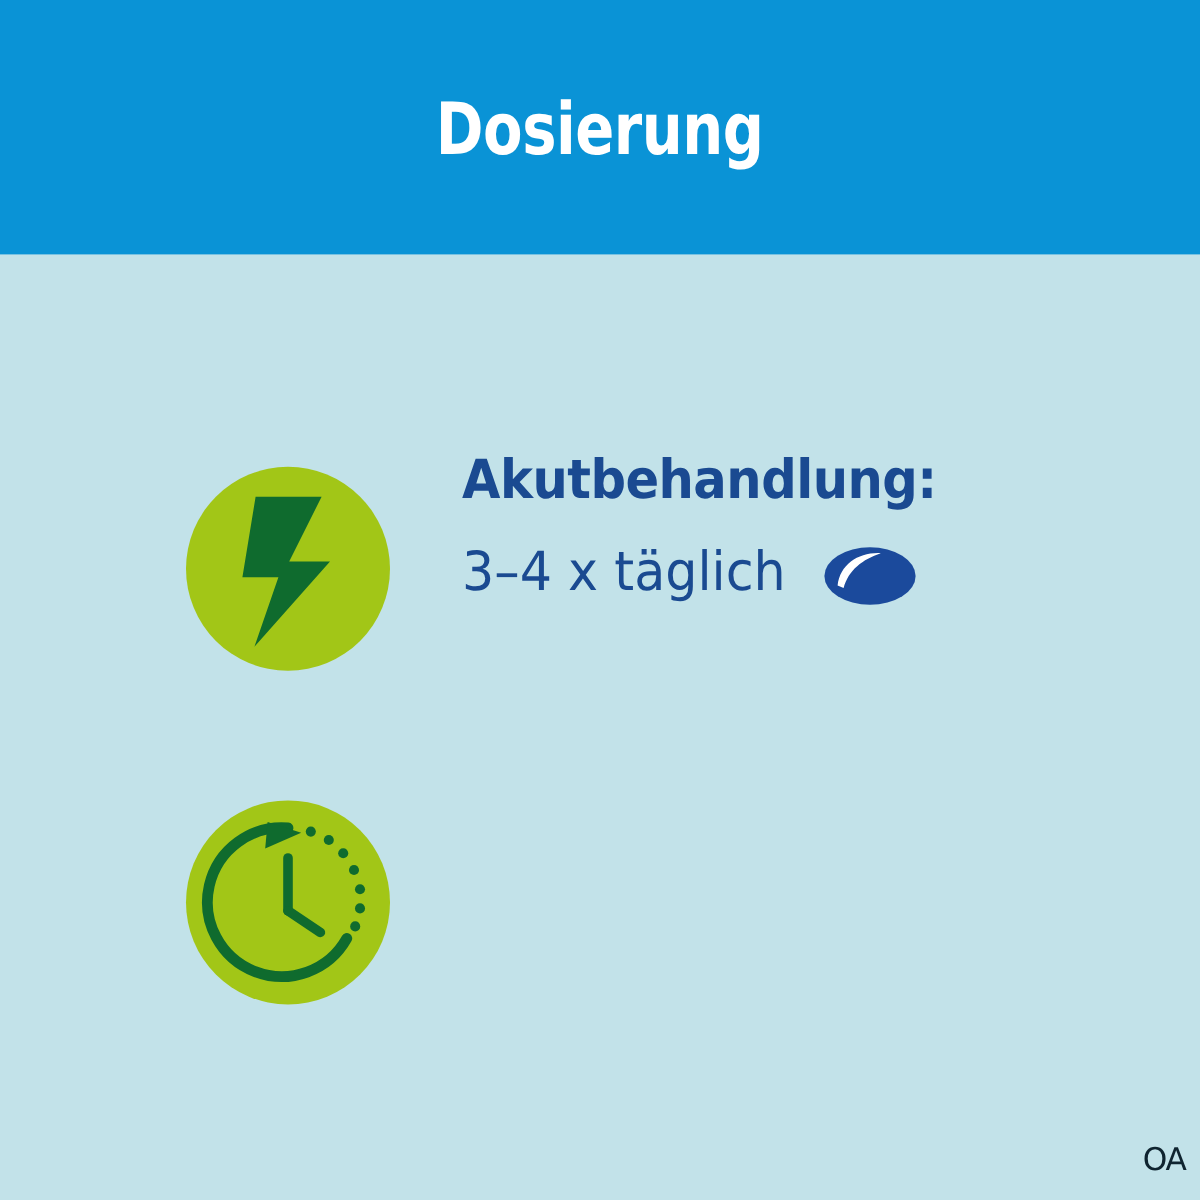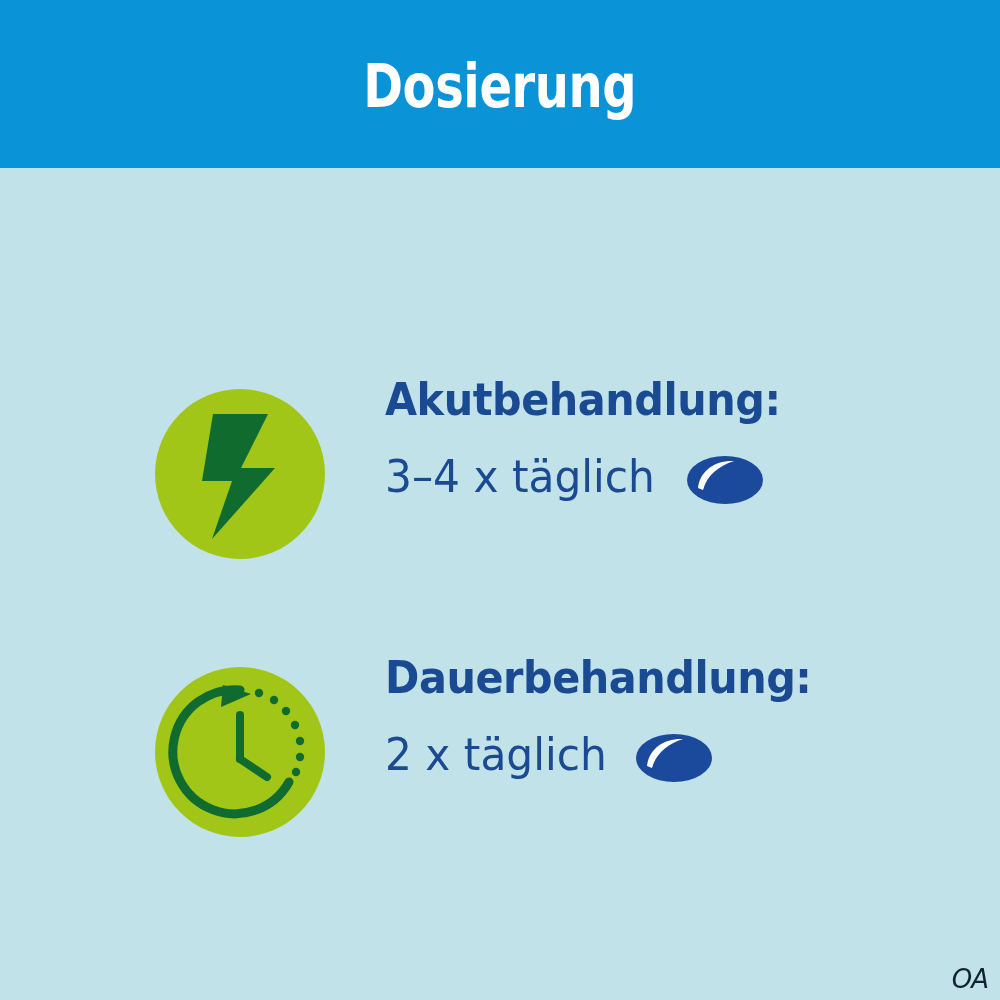--- a/index.html
+++ b/index.html
@@ -20,21 +20,21 @@
     background: #c2e2e9;
     overflow: hidden;
   }
 
   
   #header {
     position: absolute;
     left: 0;
     top: 0;
     width: 1000px;
-    height: 168px;
+    height: 212px;
     background: #0a93d6;
     display: flex;
     align-items: center;
     justify-content: center;
   }
   #header-title {
     color: #ffffff;
     font-family: "DejaVu Sans", "Liberation Sans", sans-serif;
     font-size: 60px;
     font-weight: 700;
@@ -125,28 +125,27 @@
     margin-left: 14px;
     width: 78px;
     height: 52px;
   }
   .pill-icon svg { display: block; }
 
   
   #watermark {
     position: absolute;
     right: 12px;
-    bottom: 8px;
+    bottom: 20px;
     color: #0f2430;
     font-family: "DejaVu Sans", "Liberation Sans", sans-serif;
     font-size: 26px;
     font-weight: 400;
     letter-spacing: -1px;
     line-height: 1;
-    font-style: italic;
   }
 </style>
 </head>
 <body>
 
 <div id="card">
 
   <div id="header">
     <div id="header-title">Dosierung</div>
   </div>
@@ -193,31 +192,19 @@
             <circle cx="145" cy="74" r="4.2"></circle>
             <circle cx="145" cy="90" r="4.2"></circle>
             <circle cx="141" cy="105" r="4.2"></circle>
           </g>
 
           <line x1="85" y1="48" x2="85" y2="92" stroke="#0f6b2e" stroke-width="8" stroke-linecap="round"></line>
           <line x1="85" y1="92" x2="112" y2="110" stroke="#0f6b2e" stroke-width="8" stroke-linecap="round"></line>
         </svg>
       </div>
 
-      <div class="row-text">
-        <div class="row-title">Dauerbehandlung:</div>
-        <div class="row-freq">
-          <span class="row-freq-text">2 x täglich</span>
-          <span class="pill-icon">
-            <svg width="78" height="52" viewBox="0 0 78 52" xmlns="http://www.w3.org/2000/svg">
-              <ellipse cx="39" cy="26" rx="38" ry="24" fill="#1b4a9c"></ellipse>
-              <path d="M12 34 C14 16, 30 6, 48 7 C33 12, 21 21, 17 36 Z" fill="#ffffff"></path>
-            </svg>
-          </span>
-        </div>
-      </div>
     </div>
 
   </div>
 
   <div id="watermark">OA</div>
 
 </div>
 
 </body></html>

